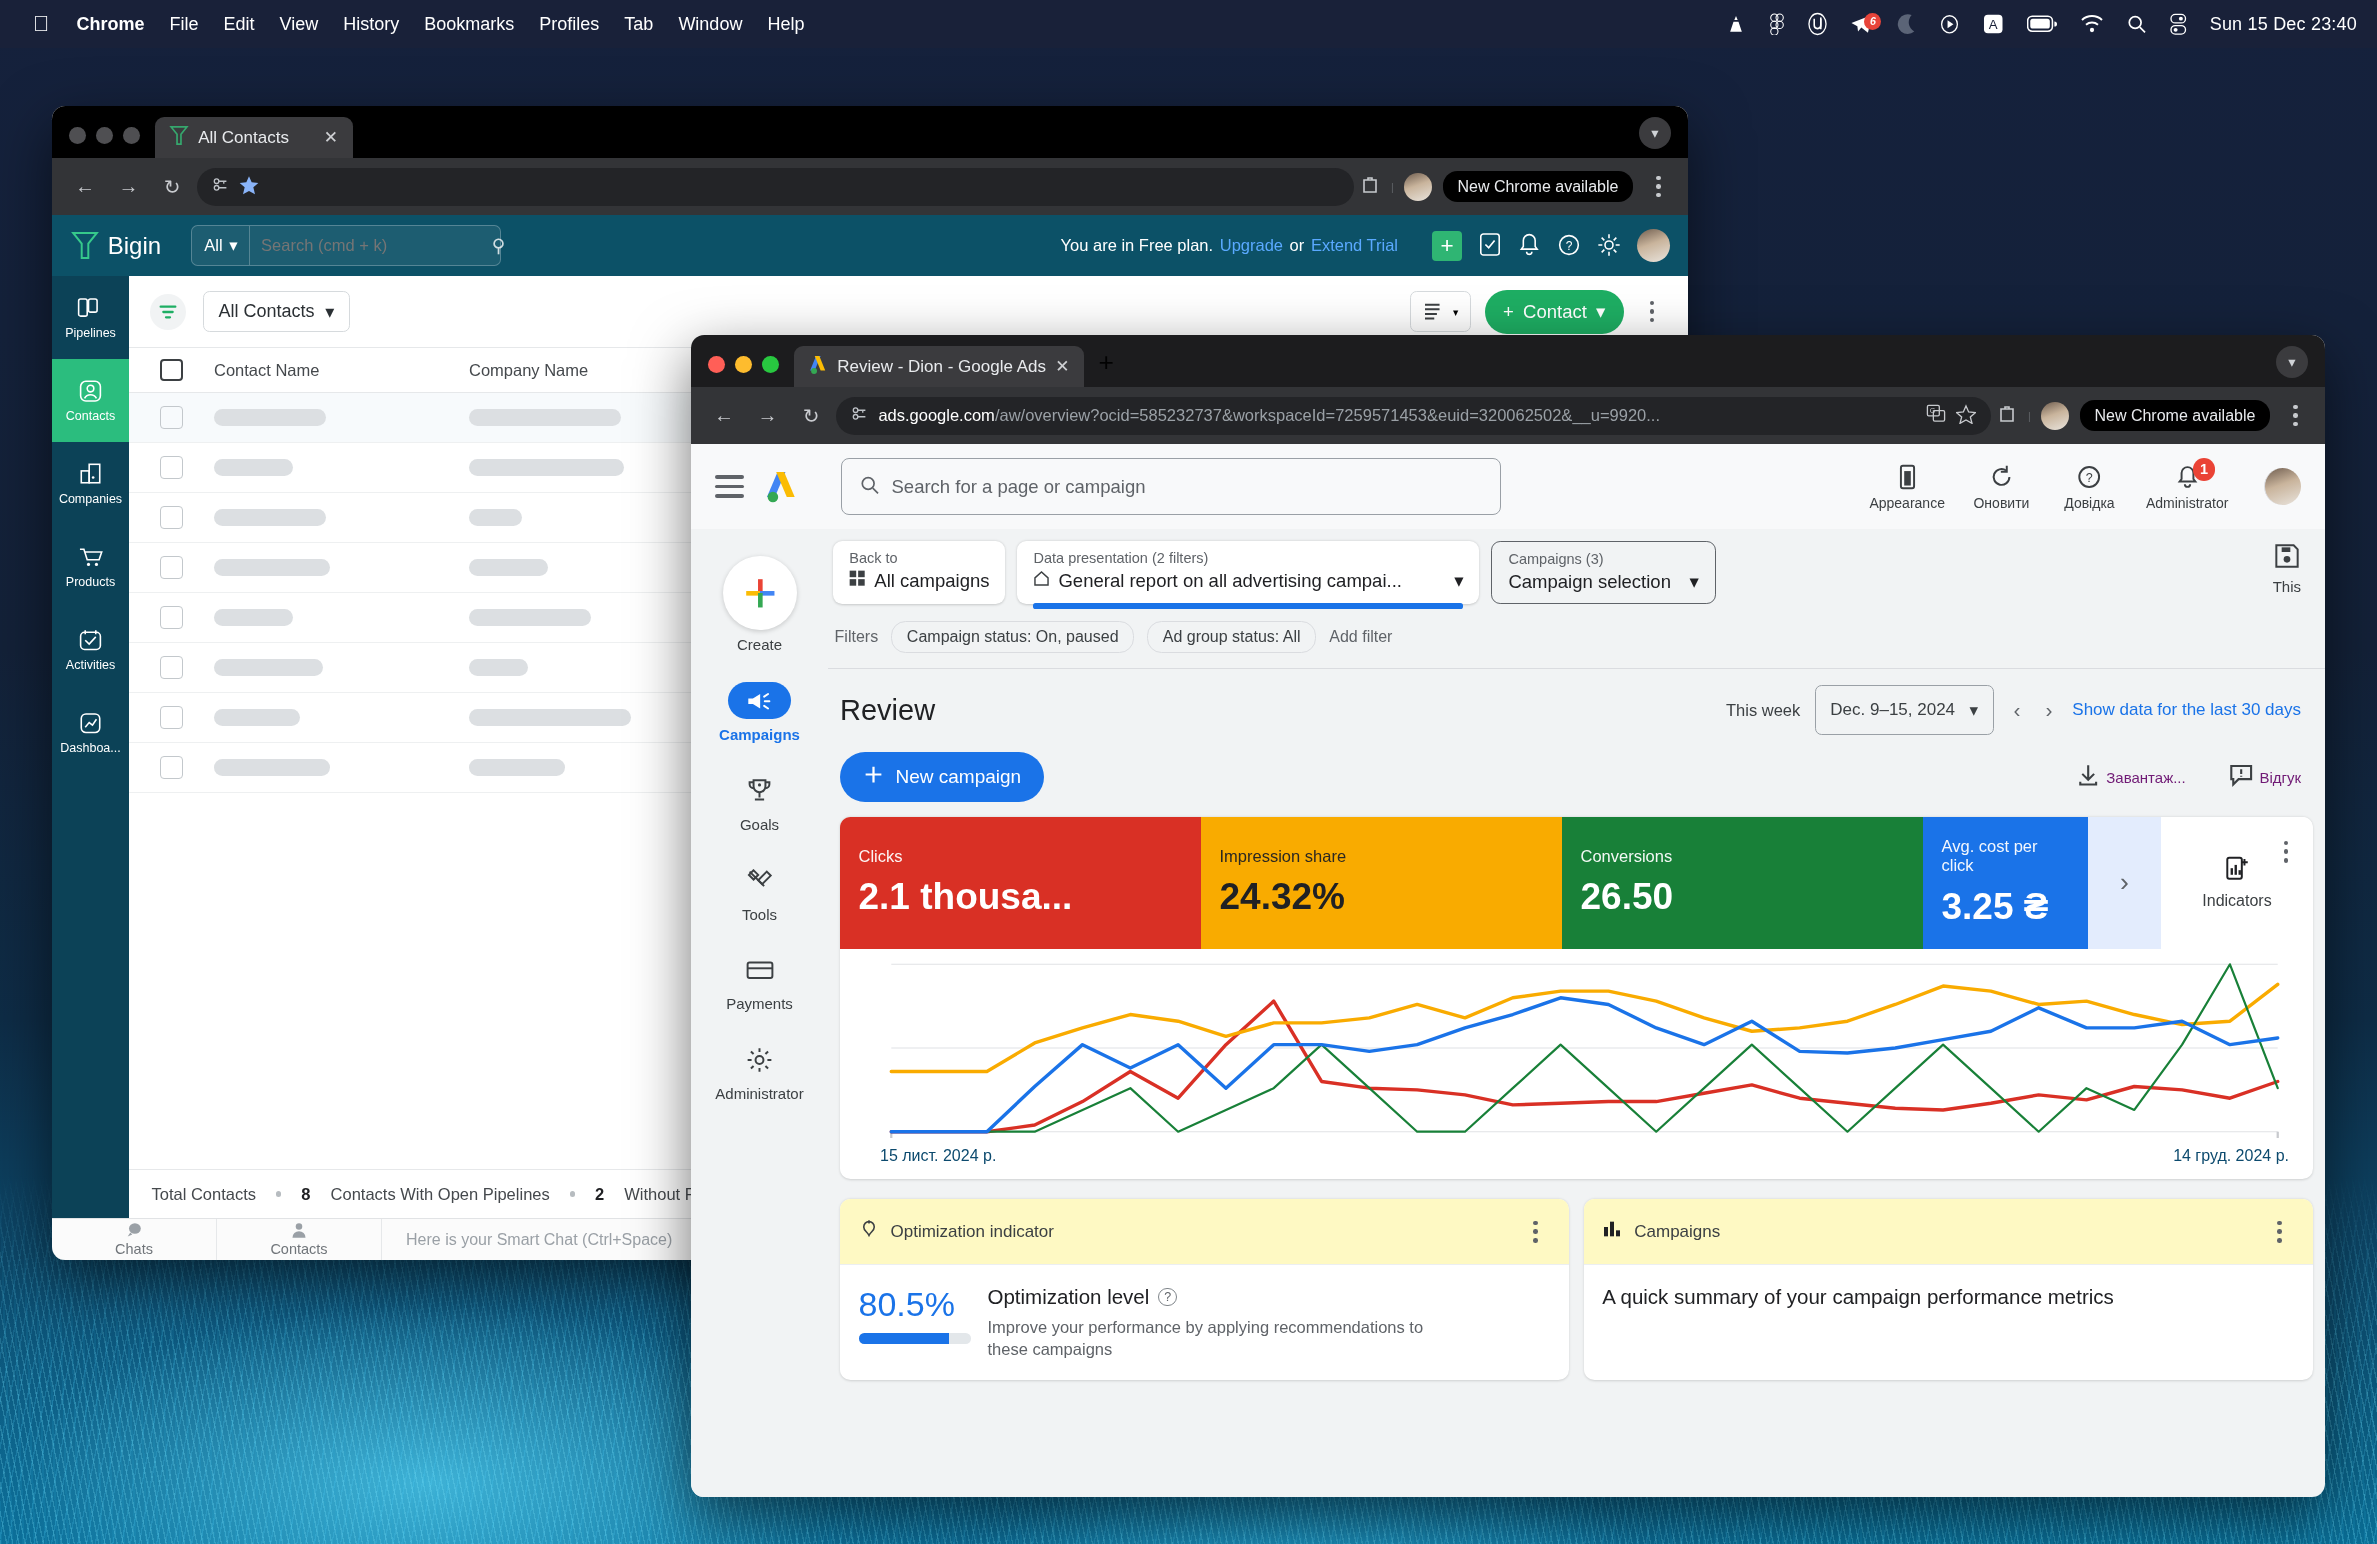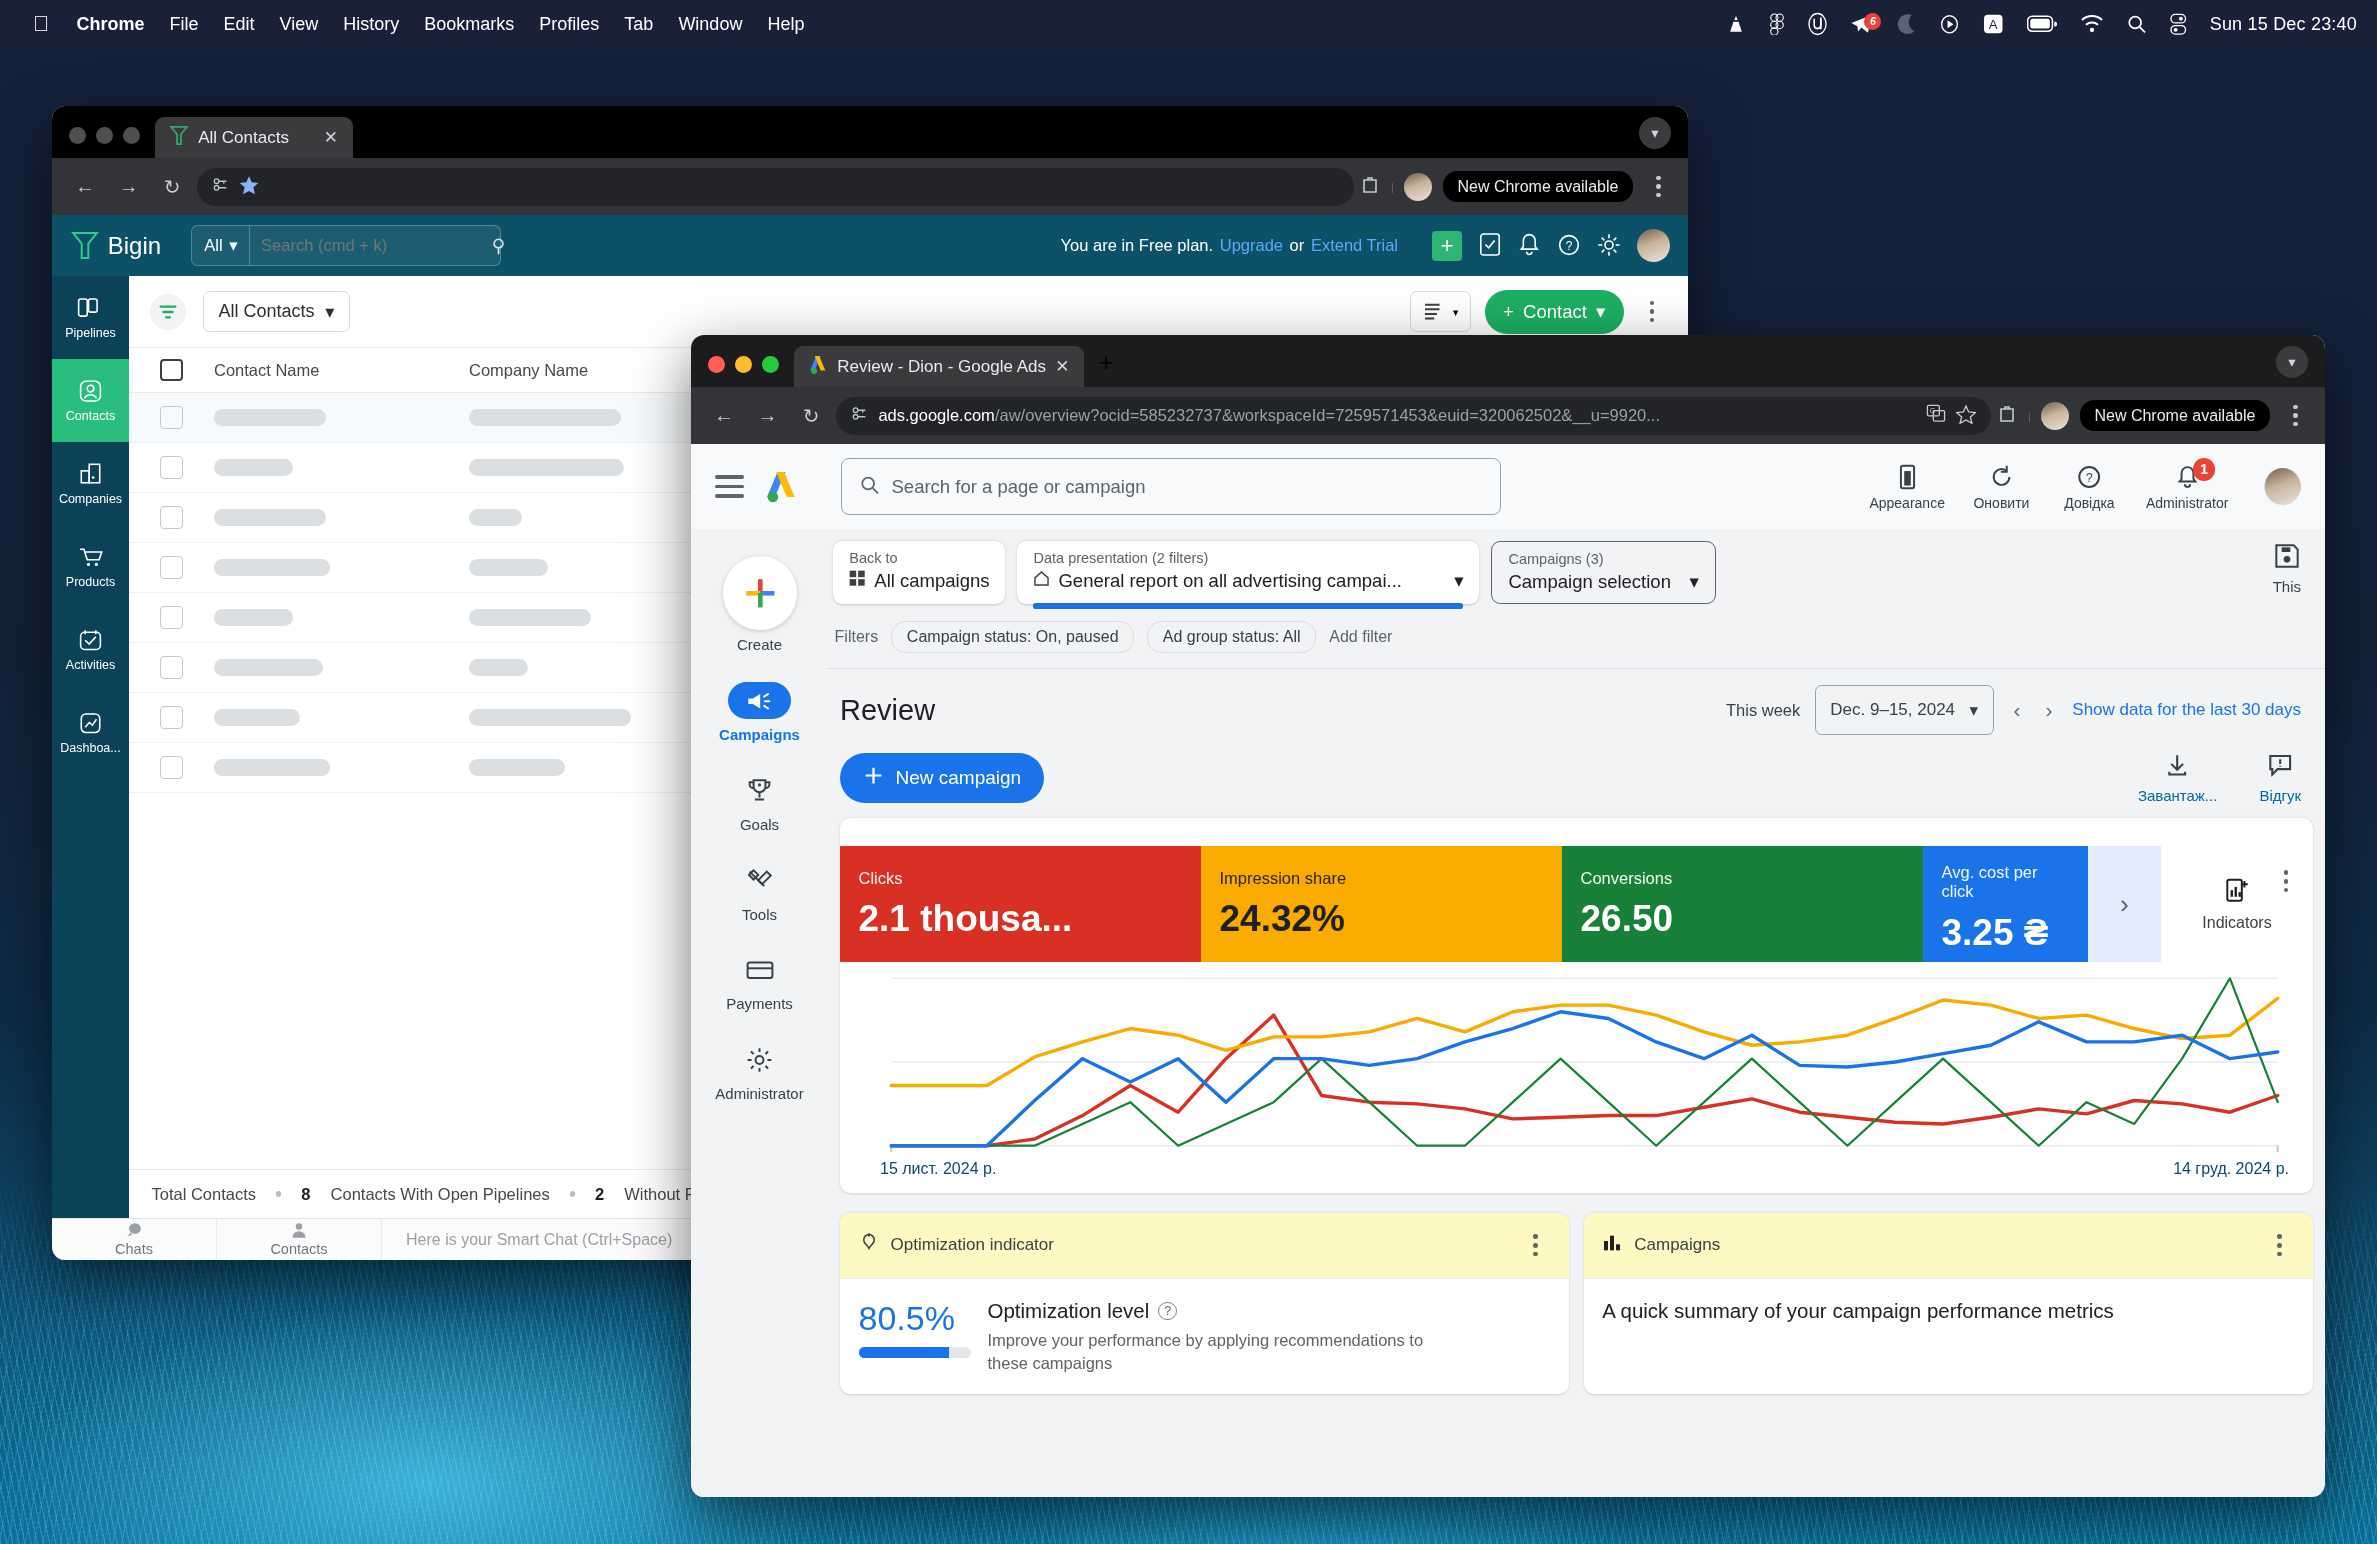--- a/index.html
+++ b/index.html
@@ -223,25 +223,25 @@
              align-items: center; gap: 14.5px; padding: 0 14.5px; font-size: 17px; }
   .arrowbtn { font-size: 21px; color: #5f6368; padding: 0 5.3px; }
   .bluelink { color: #1a73e8; font-size: 17px; }
 
   .newcamp-row { display: flex; align-items: center; padding: 17px 24px 0 12px; }
   .newcamp {
     background: #1a73e8; color: #fff; border-radius: 25px; height: 50px; display: flex;
     align-items: center; gap: 12px; padding: 0 22.5px; font-size: 19px;
   }
   .nc-right { margin-left: auto; display: flex; gap: 42px; }
-  .nc-ico { display: flex; flex-direction: column; align-items: center; gap: 5.3px; font-size: 15px; color: #0369a1; justify-content: flex-end; }
+  .nc-ico { display: flex; flex-direction: row; align-items: center; gap: 5.3px; font-size: 15px; color: #701a75; justify-content: flex-end; }
 
   .chart-card { margin: 14.5px 12px 0 12px; background: #fff; border-radius: 10.6px;
                 box-shadow: 0 0.7px 2.6px rgba(0,0,0,0.15); overflow: hidden; }
-  .kpis { display: flex; height: 116px; margin-top: 28px; }
+  .kpis { display: flex; height: 132px; }
   .kpi { flex: 1; padding: 17px 18.5px; color: #fff; display: flex; flex-direction: column; justify-content: center; }
   .kpi .k-label { font-size: 16.5px; opacity: .95; }
   .kpi .k-val { font-size: 37px; font-weight: bold; margin-top: 10.6px; white-space: nowrap; overflow: hidden; }
   .kpi.dark .k-label, .kpi.dark .k-val { color: #202124; }
   .kpi-next { width: 73px; background: #e3ecfd; display: flex; align-items: center;
               justify-content: center; font-size: 26.4px; color: #5f6368; }
   .kpi-ind { width: 152px; background: #fff; display: flex; align-items: center; justify-content: center;
              position: relative; }
   .kpi-ind .inner { display: flex; flex-direction: column; align-items: center; gap: 6.6px;
                     font-size: 16px; color: #3c4043; }

